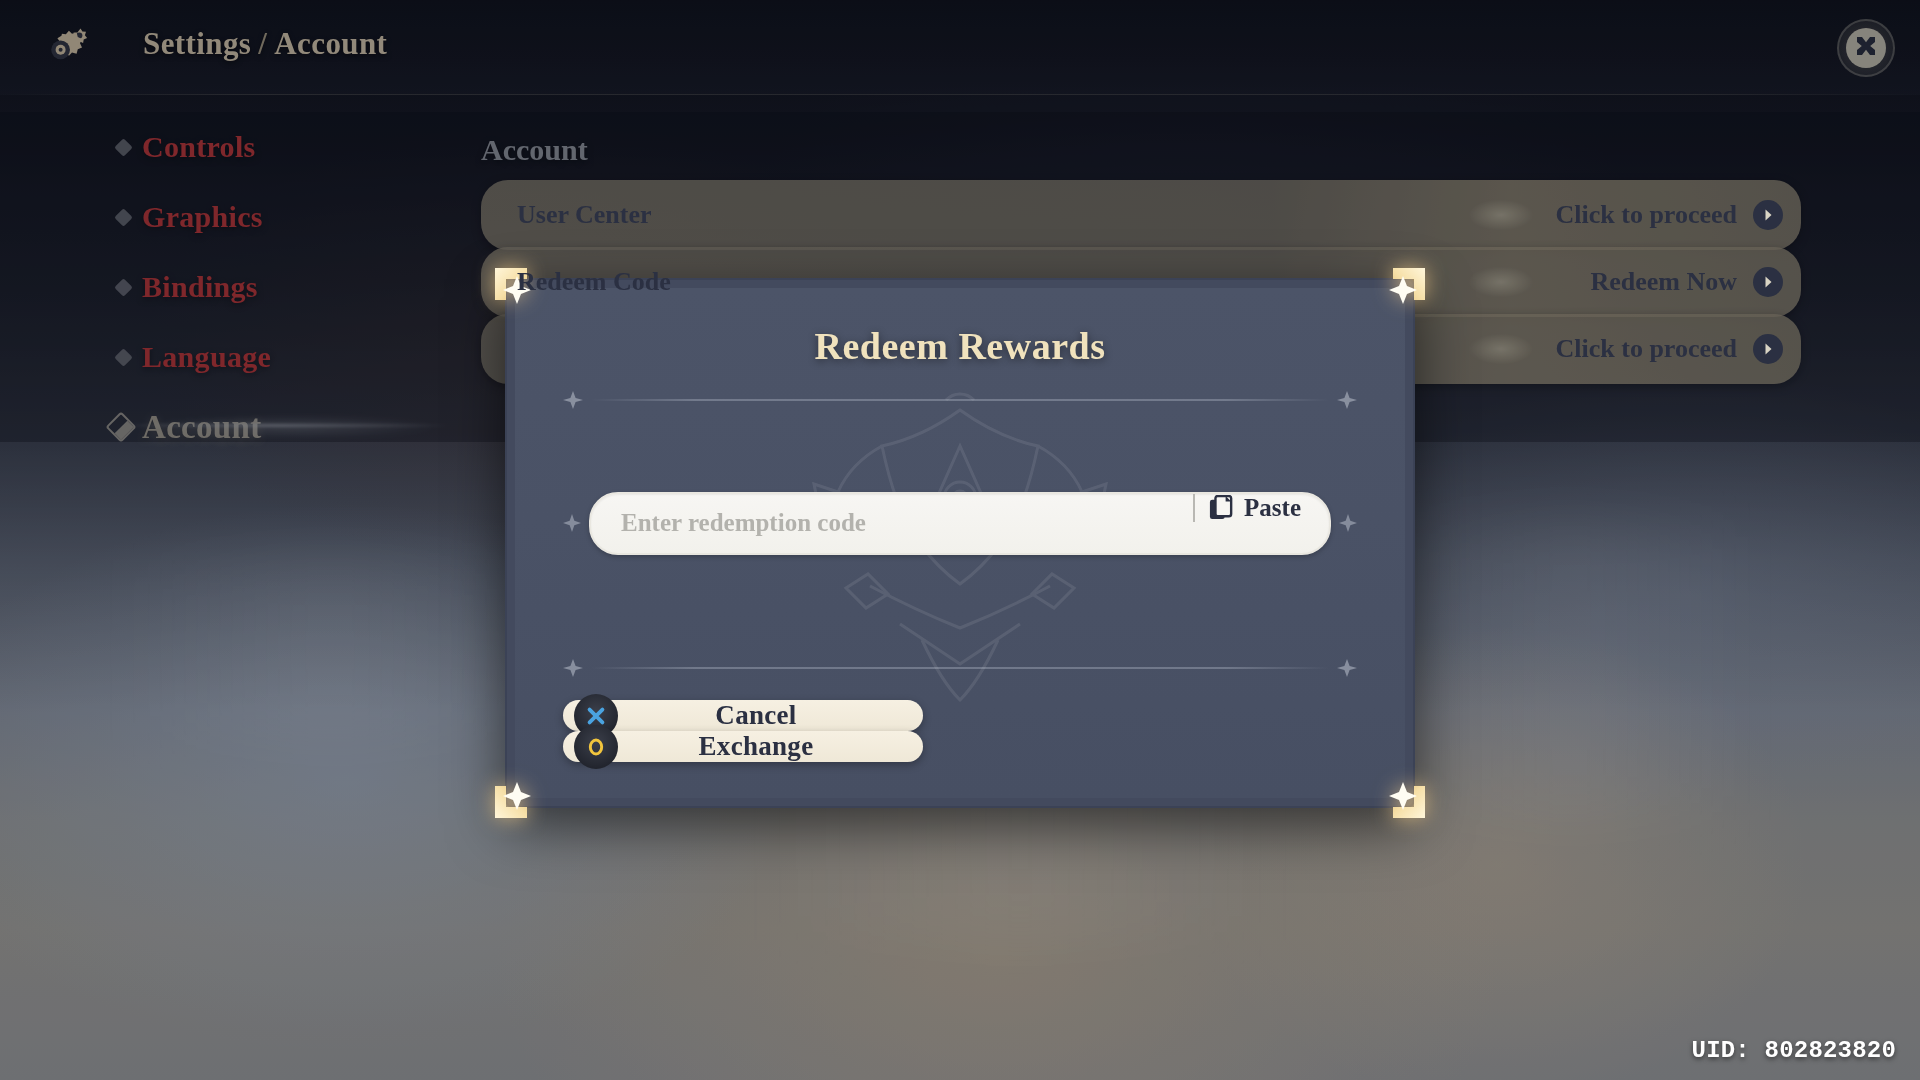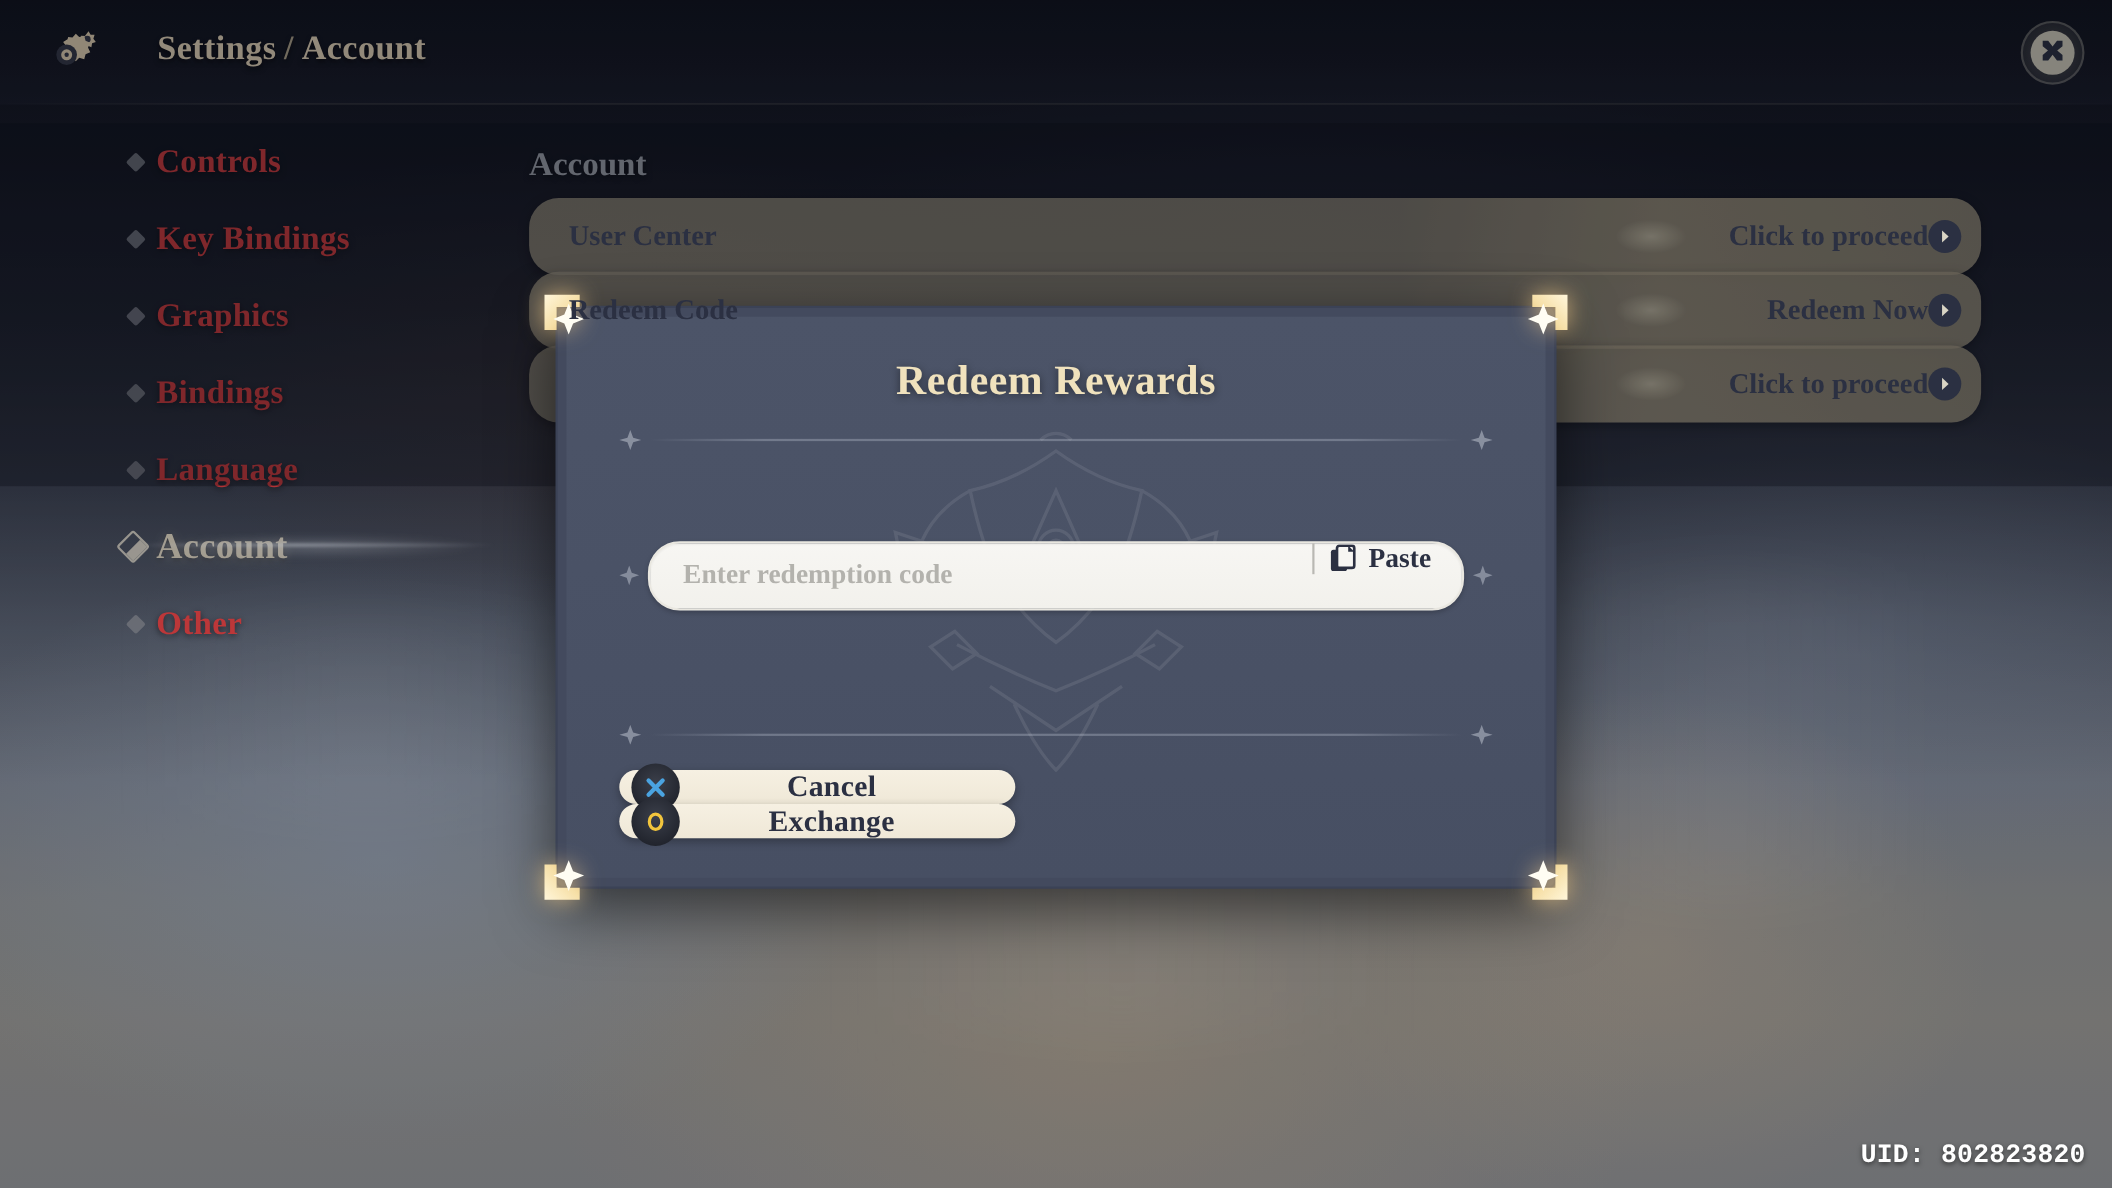--- a/index.html
+++ b/index.html
@@ -215,21 +215,21 @@
     color: #2b3042;
     white-space: nowrap;
     position: relative;
     z-index: 2;
   }
   .row-action {
     margin-left: auto;
     margin-right: 18px;
     display: flex;
     align-items: flex-start;
-    gap: 0;
+    gap: 16px;
     position: relative;
     z-index: 2;
   }
   .row-action-text {
     font-size: 26px;
     font-weight: bold;
     color: #2b3042;
     white-space: nowrap;
   }
   .chev-circle {
@@ -479,24 +479,20 @@
   </div>
 </div>
 
 <div id="sidebar">
 
   <div class="nav-item" style="top:0">
     <span class="nav-diamond"></span>
     <span class="nav-label">Controls</span>
   </div>
 
-  <div class="nav-item">
-    <span class="nav-diamond"></span>
-    <span class="nav-label">Key Bindings</span>
-  </div>
 
   <div class="nav-item">
     <span class="nav-diamond"></span>
     <span class="nav-label">Graphics</span>
   </div>
 
 
   <div class="nav-item">
     <span class="nav-diamond"></span>
     <span class="nav-label">Bindings</span>
@@ -507,24 +503,20 @@
     <span class="nav-label">Language</span>
   </div>
 
   <div class="nav-item active">
     <span class="active-glow"></span>
     <span class="active-sweep"></span>
     <span class="nav-diamond"></span>
     <span class="nav-label">Account</span>
   </div>
 
-  <div class="nav-item">
-    <span class="nav-diamond"></span>
-    <span class="nav-label">Other</span>
-  </div>
 </div>
 
 <div id="content-title">Account</div>
 
 <div class="settings-row" style="top:180px;">
   <span class="sparkle"></span>
   <span class="row-label">User Center</span>
   <span class="row-action">
     <span class="row-action-text">Click to proceed</span>
     <span class="chev-circle">

